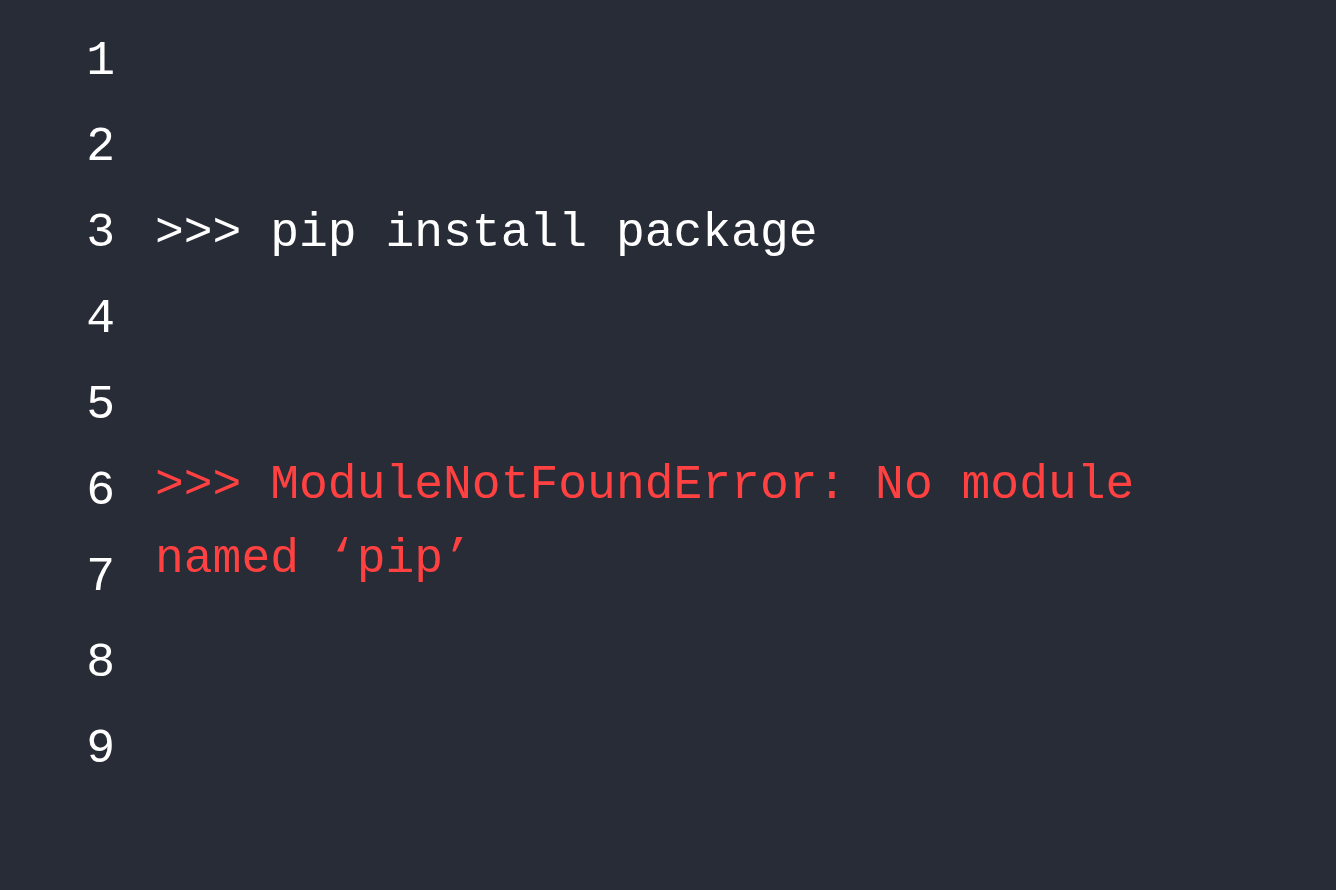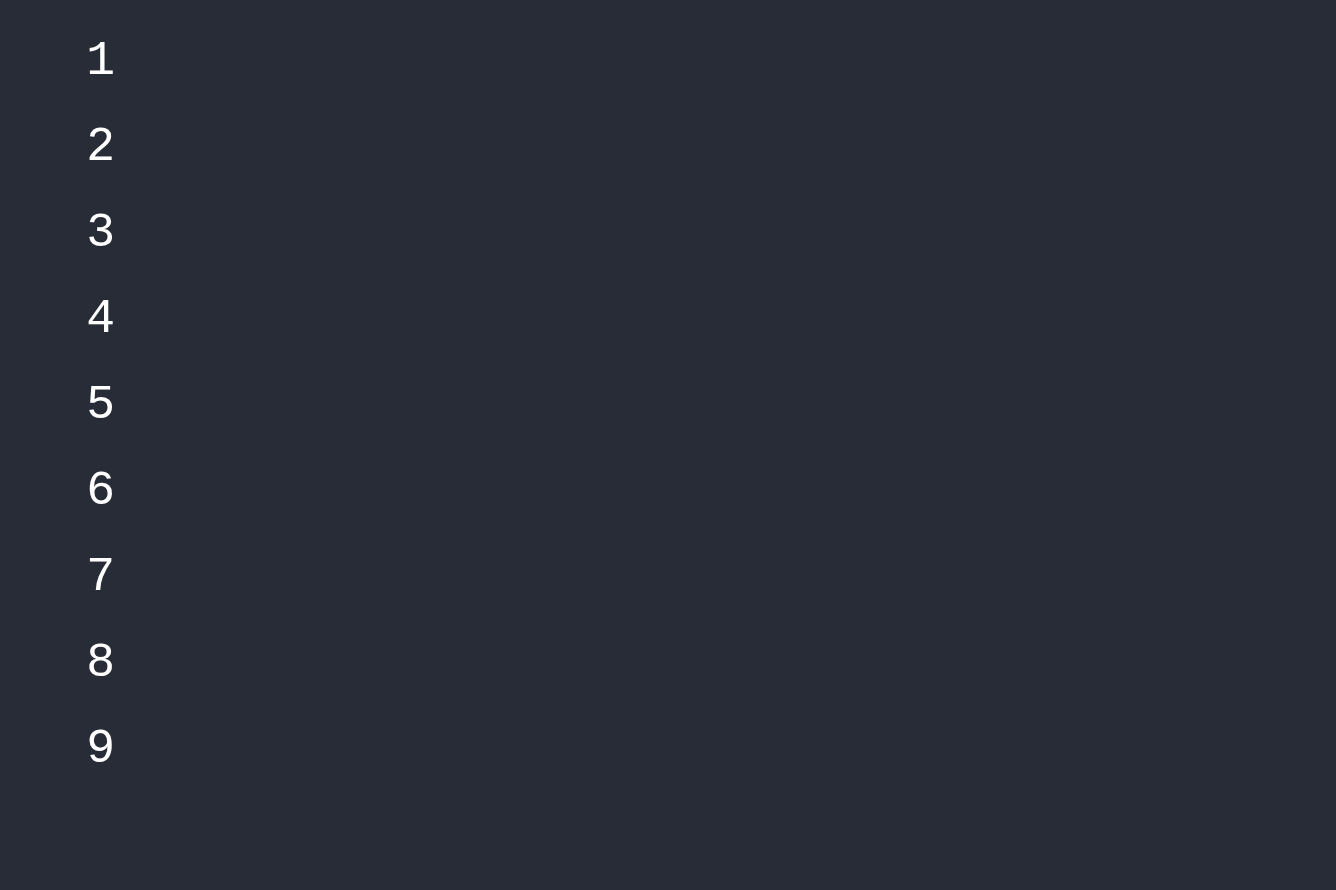--- a/index.html
+++ b/index.html
@@ -65,16 +65,18 @@
     <div class="lineno">4</div>
     <div class="lineno">5</div>
     <div class="lineno">6</div>
     <div class="lineno">7</div>
     <div class="lineno">8</div>
     <div class="lineno">9</div>
   </div>
   <div class="code-area">
     <div class="line"></div>
     <div class="line"></div>
+    <div class="line">&gt;&gt;&gt; pip install package</div>
     <div class="line"></div>
     <div class="line"></div>
+    <div class="error-block">&gt;&gt;&gt; ModuleNotFoundError: No module named ‘pip’</div>
   </div>
 </div>
 
 </body></html>

